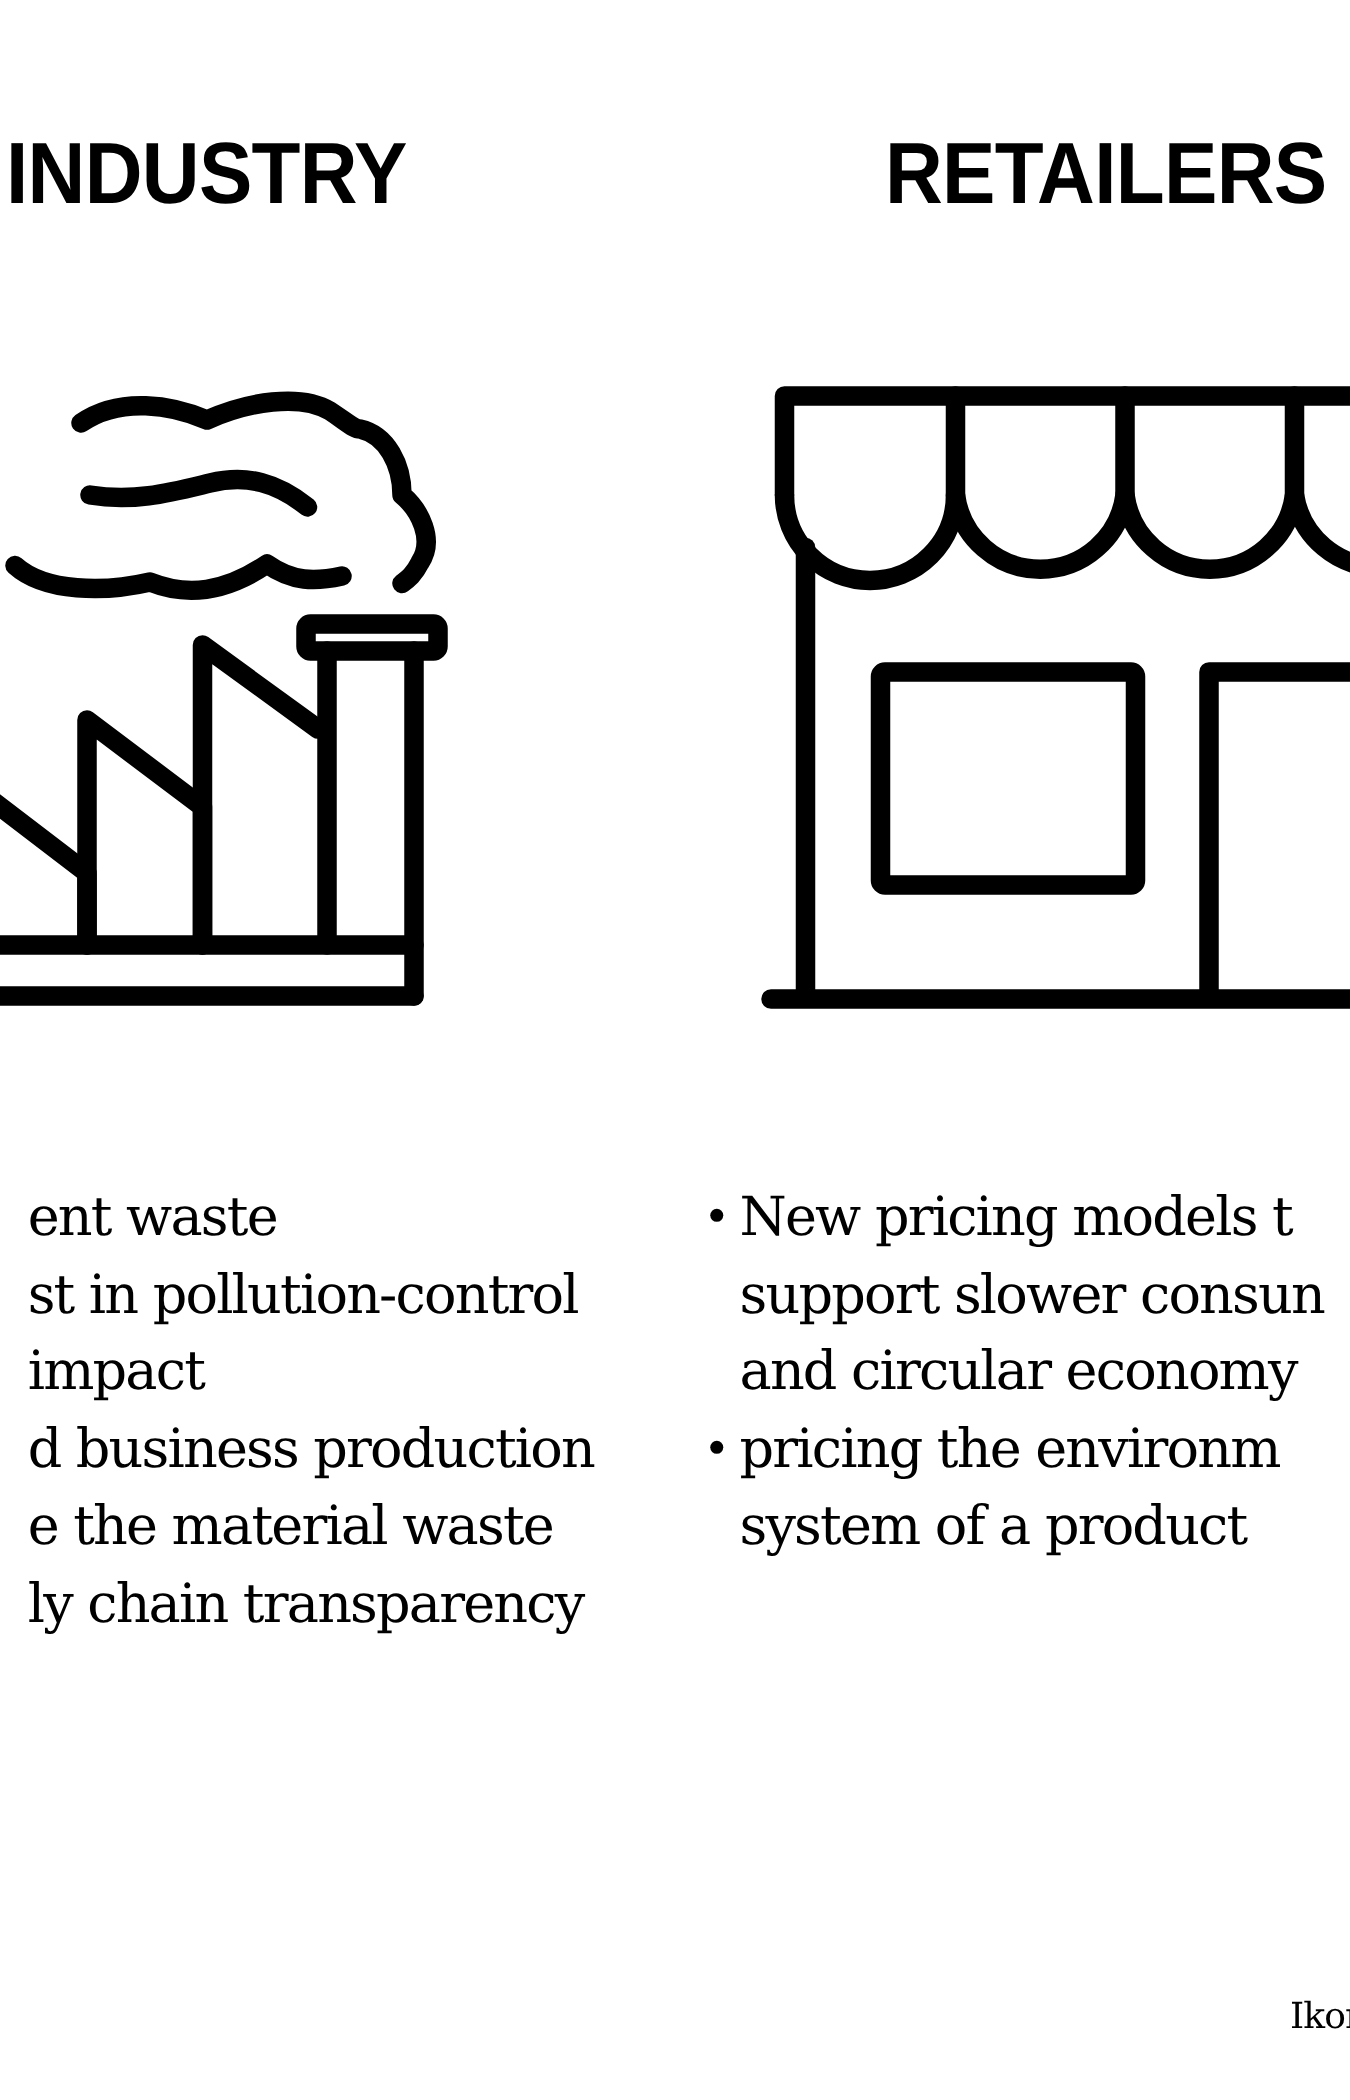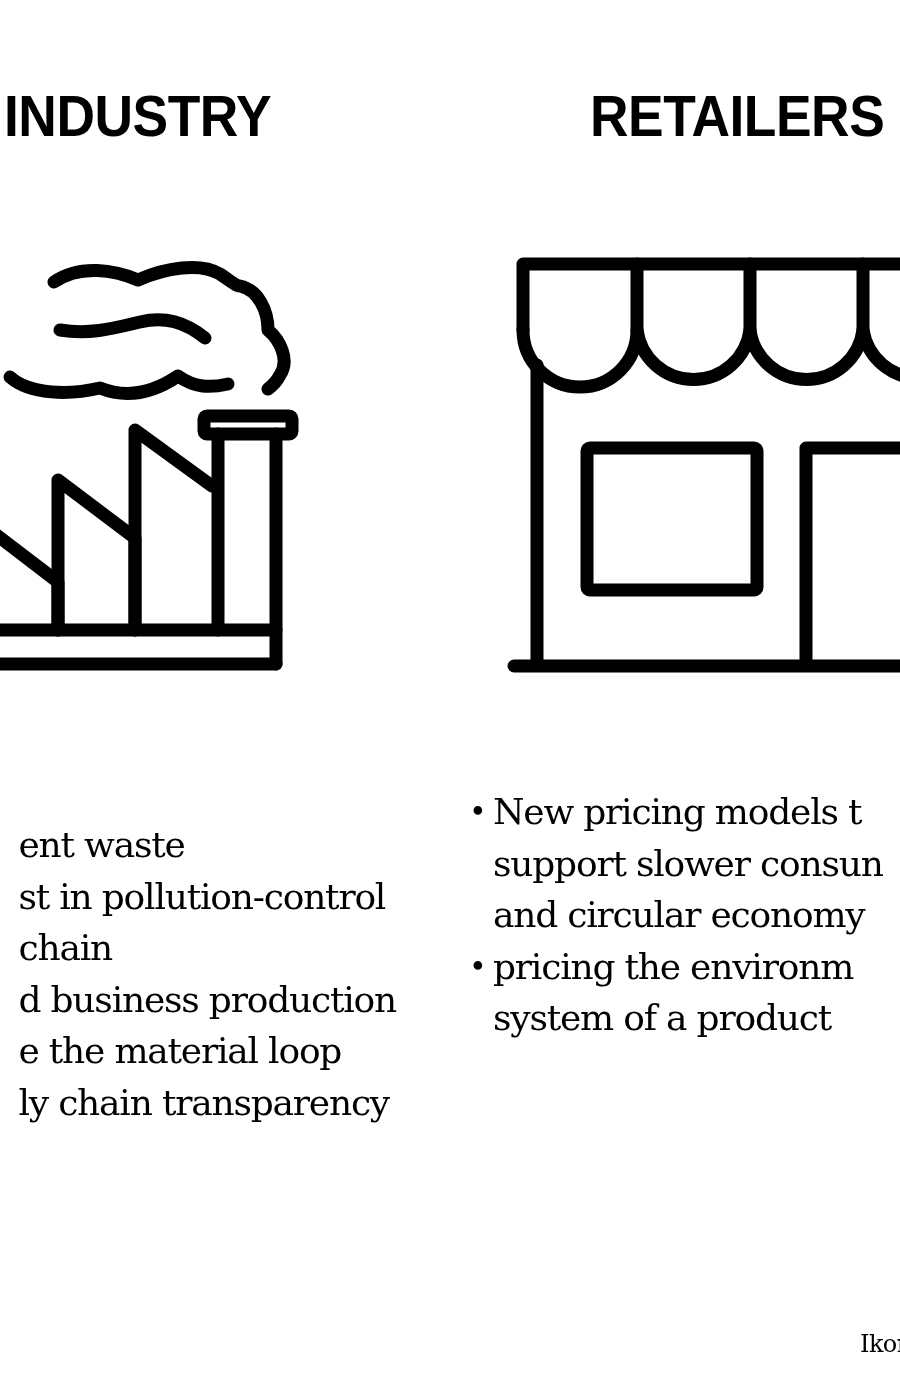--- a/index.html
+++ b/index.html
@@ -49,21 +49,20 @@
     }
     .list li {
       position: relative;
       margin: 0;
       padding: 0;
     }
     #industry-list {
       right: 504px;
       top: 786px;
       text-align: left;
-      margin-top: 33px;
     }
     #industry-list .line { display: block; }
     #retailers-list {
       left: 493px;
       top: 786px;
     }
     #retailers-list li .bullet {
       position: absolute;
       left: -24px;
       top: 0;
@@ -129,27 +128,27 @@
 </svg>
 
 <ul class="list" id="industry-list">
   <li>
       <span class="line">ent waste</span>
     </li>
   <li>
       <span class="line">st in pollution-control</span>
     </li>
   <li>
-      <span class="line">chain</span>
+      <span class="line">impact</span>
     </li>
   <li>
       <span class="line">d business production</span>
     </li>
   <li>
-      <span class="line">e the material loop</span>
+      <span class="line">e the material waste</span>
     </li>
   <li>
       <span class="line">ly chain transparency</span>
     </li>
 </ul>
 
 <ul class="list" id="retailers-list">
   <li>
     <span class="bullet">•</span>
     <span class="line">New pricing models t</span>

